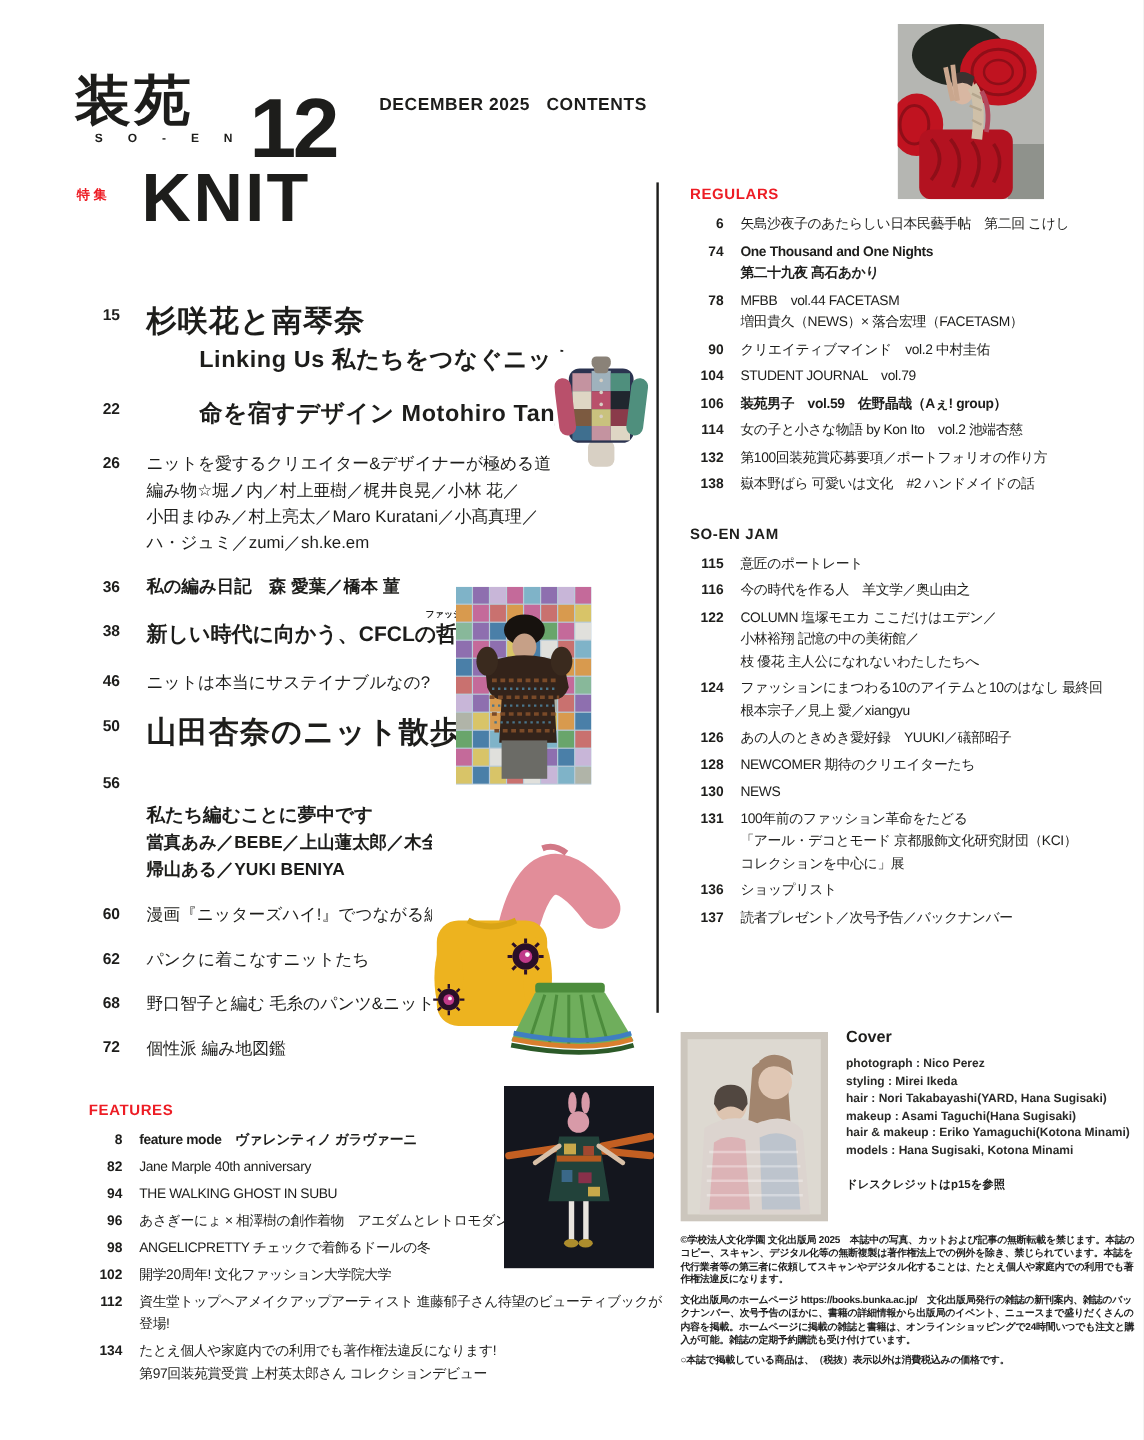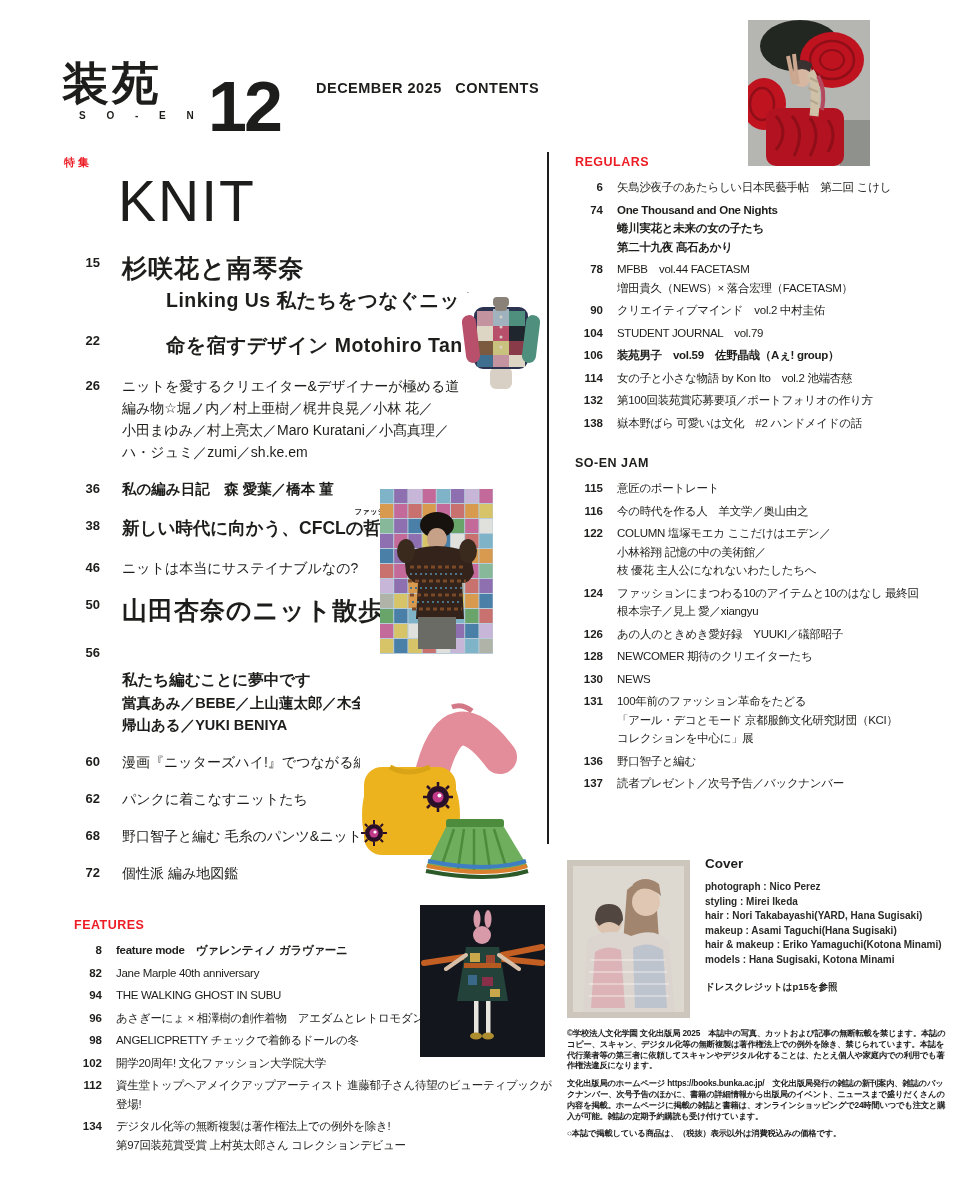--- a/index.html
+++ b/index.html
@@ -10,21 +10,21 @@
     overflow:hidden; margin:0 auto;
   }
   
   .logo { position:absolute; left:62px; top:60px; }
   .logo-main { font-size:47px; font-weight:900; letter-spacing:3px; line-height:48px; transform:scaleY(.96); }
   .logo-sub { font-size:10px; font-weight:bold; letter-spacing:9px; margin-top:2px; margin-left:17px; }
   .issue-number { position:absolute; left:208px; top:48px; font-size:70px; font-weight:800; letter-spacing:-3px;margin-top:19px; }
   .header-right { position:absolute; left:316px; top:80px; font-size:14.5px; font-weight:bold; letter-spacing:.5px; white-space:pre; }
   
   .feature-label { position:absolute; left:64px; top:155px; font-size:11px; font-weight:800; letter-spacing:3px; color:#ed1c24; }
-  .feature-t1 { position:absolute; left:118px; top:132px; font-size:57px; font-weight:400; letter-spacing:2px;margin-top:36px; }
+  .feature-t1 { position:absolute; left:118px; top:132px; font-size:57px; font-weight:700; letter-spacing:2px; }
   .feature-t2 { position:absolute; left:117px; top:194px; font-size:45px; font-weight:800; letter-spacing:0px; }
   
   .col-left  { position:absolute; left:64px;  top:252px; width:492px; }
   .col-right { position:absolute; left:575px; top:155px; width:372px; }
   .divider { position:absolute; left:547px; top:152px; width:2px; height:692px; background:#1d1d1b; }
   .sec-header { font-size:12.5px; font-weight:800; letter-spacing:.5px; margin-bottom:9px; }
   .sec-header.red { color:#ed1c24; }
   .features-header { margin-top:34px; margin-left:10px; }
   .jam-header { margin-top:24px; }
   
@@ -195,41 +195,40 @@
         </div>
         <div class="toc-row">
           <span class="toc-num">112</span>
           <div class="toc-title">
             <div class="toc-line ln-sm">資生堂トップヘアメイクアップアーティスト 進藤郁子さん待望のビューティブックが登場!</div>
           </div>
         </div>
         <div class="toc-row">
           <span class="toc-num">134</span>
           <div class="toc-title">
-            <div class="toc-line ln-sm">デジタル化等の無断複製は著作権法上での例外を除き!</div>
+            <div class="toc-line ln-sm">たとえ個人や家庭内での利用でも著作権法違反になります!</div>
             <div class="toc-line ln-sm">第97回装苑賞受賞 上村英太郎さん コレクションデビュー</div>
           </div>
         </div>
       </div>
   </div>
 
   <div class="col-right">
     <div class="sec-header red">REGULARS</div>
     <div class="toc-list small">
         <div class="toc-row">
           <span class="toc-num">6</span>
           <div class="toc-title">
             <div class="toc-line ln-sm">矢島沙夜子のあたらしい日本民藝手帖　第二回 こけし</div>
           </div>
         </div>
         <div class="toc-row">
           <span class="toc-num">74</span>
           <div class="toc-title">
             <div class="toc-line ln-smb">One Thousand and One Nights</div>
-            <div class="toc-line ln-smb">蜷川実花と未来の女の子たち</div>
             <div class="toc-line ln-smb">第二十九夜 髙石あかり</div>
           </div>
         </div>
         <div class="toc-row">
           <span class="toc-num">78</span>
           <div class="toc-title">
             <div class="toc-line ln-sm">MFBB　vol.44 FACETASM</div>
             <div class="toc-line ln-sm">増田貴久（NEWS）× 落合宏理（FACETASM）</div>
           </div>
         </div>
@@ -321,21 +320,21 @@
           <span class="toc-num">131</span>
           <div class="toc-title">
             <div class="toc-line ln-sm">100年前のファッション革命をたどる</div>
             <div class="toc-line ln-sm">「アール・デコとモード 京都服飾文化研究財団（KCI）</div>
             <div class="toc-line ln-sm">コレクションを中心に」展</div>
           </div>
         </div>
         <div class="toc-row">
           <span class="toc-num">136</span>
           <div class="toc-title">
-            <div class="toc-line ln-sm">野口智子と編む</div>
+            <div class="toc-line ln-sm">ショップリスト</div>
           </div>
         </div>
         <div class="toc-row">
           <span class="toc-num">137</span>
           <div class="toc-title">
             <div class="toc-line ln-sm">読者プレゼント／次号予告／バックナンバー</div>
           </div>
         </div>
       </div>
   </div>

